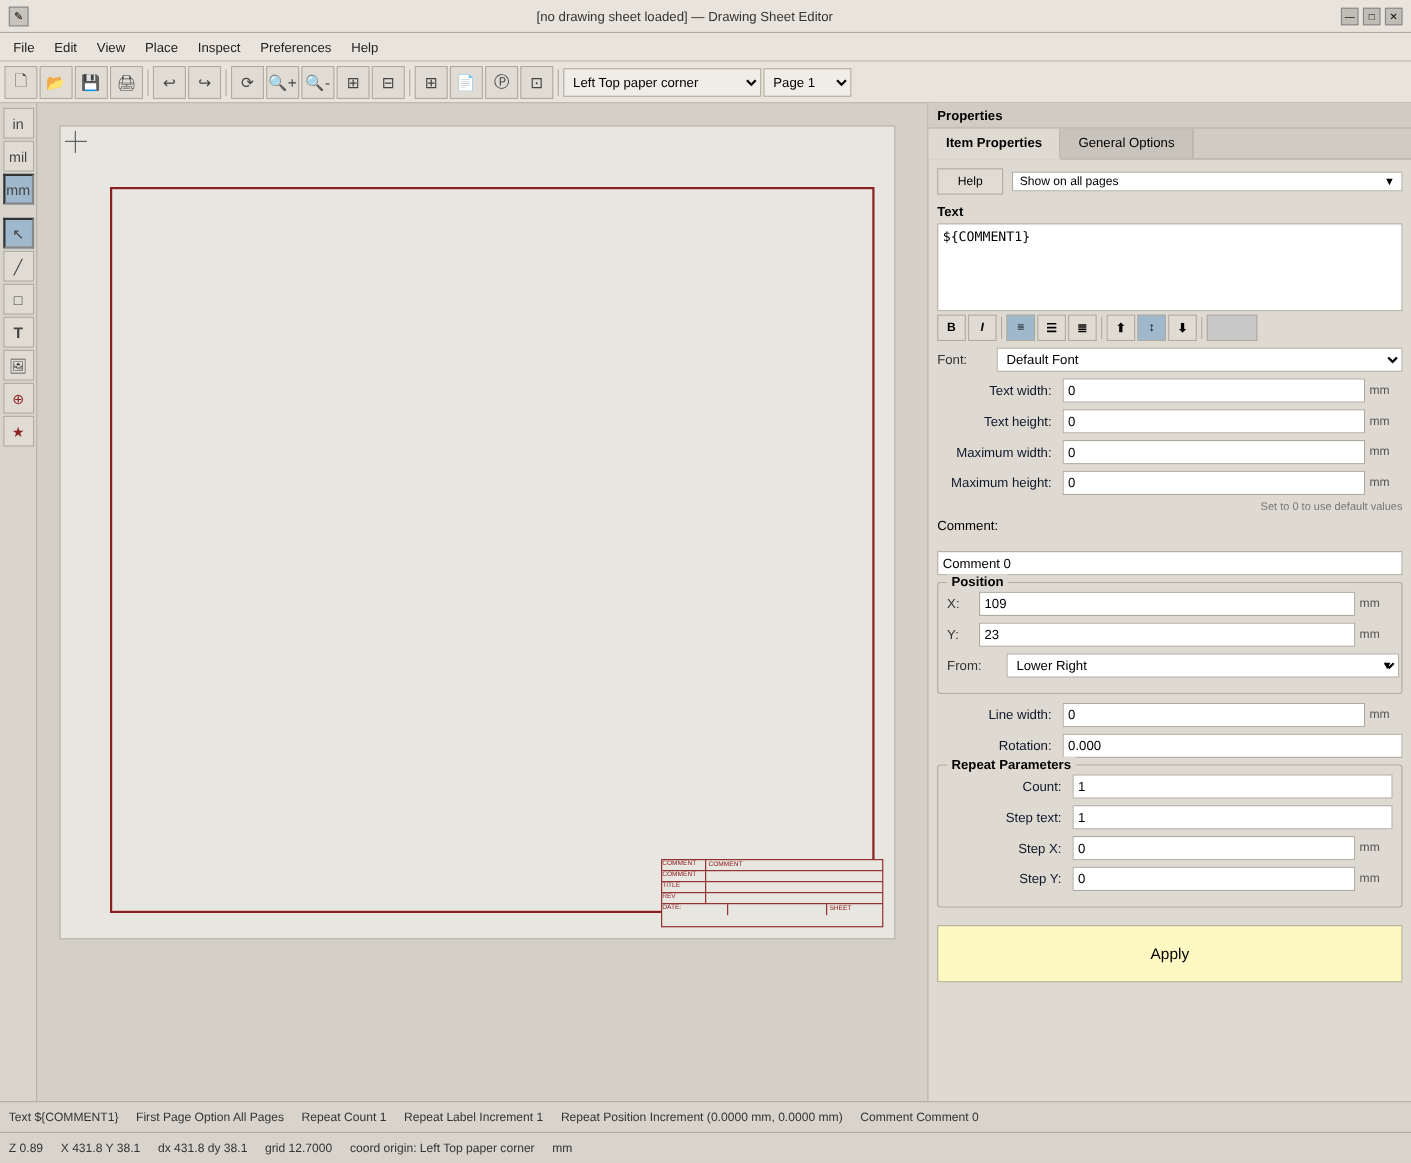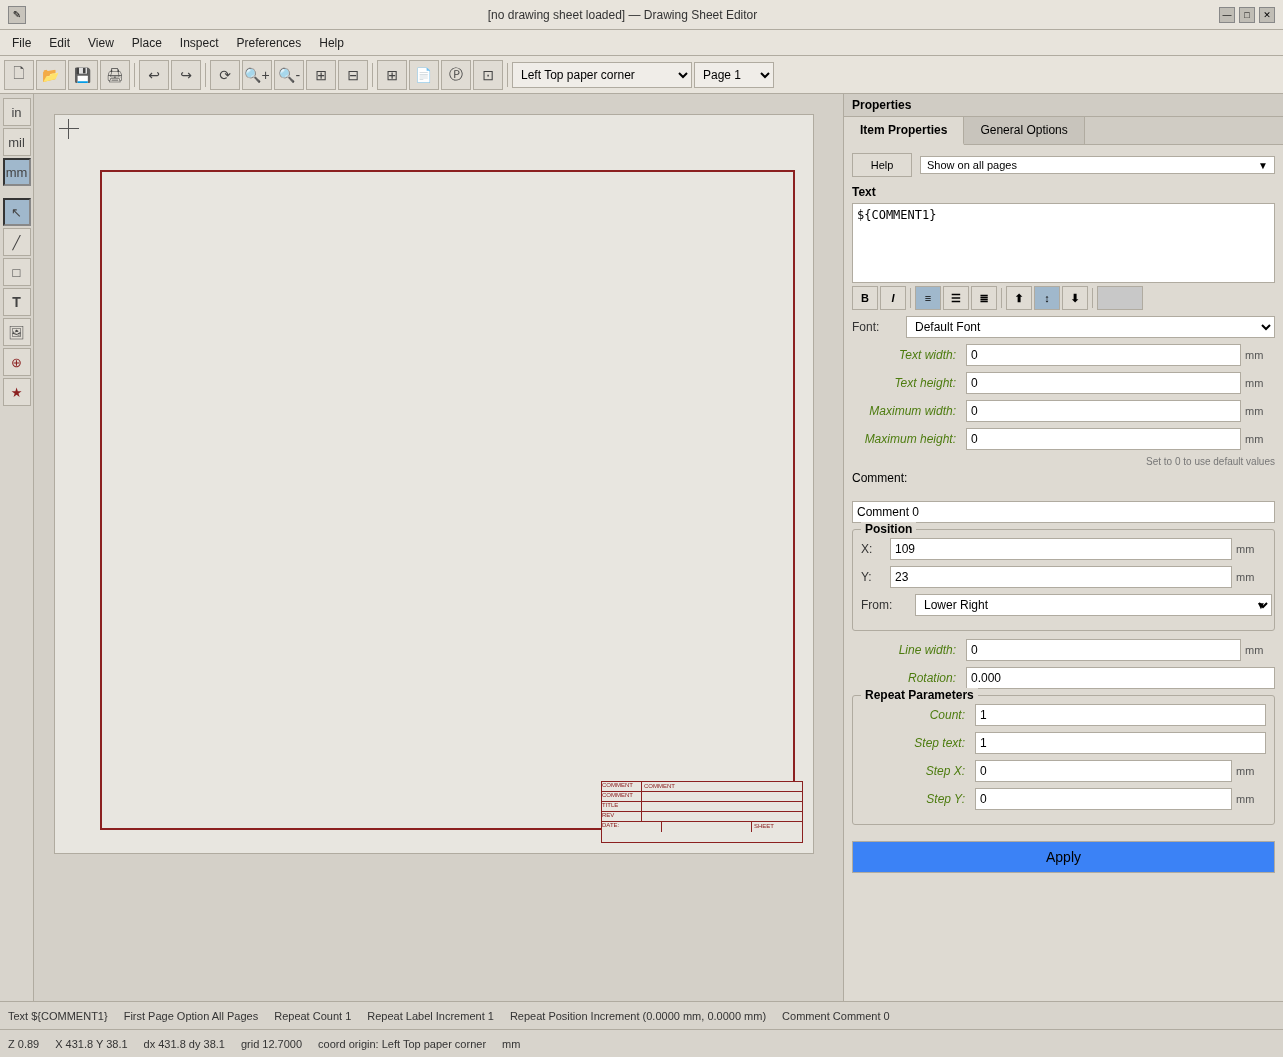--- a/index.html
+++ b/index.html
@@ -39,37 +39,37 @@
     #right-panel { width: 440px; background: #dedad2; border-left: 1px solid #b0aba0; display: flex; flex-direction: column; overflow-y: auto; }
     .panel-header { padding: 4px 8px; background: #d0ccc4; border-bottom: 1px solid #b0aba0; font-weight: bold; font-size: 12px; }
 
     .tabs { display: flex; background: #d0ccc4; border-bottom: 1px solid #b0aba0; }
     .tab { padding: 6px 16px; cursor: pointer; font-size: 12px; border-right: 1px solid #b0aba0; background: #c8c4bc; }
     .tab.active { background: #dedad2; font-weight: bold; border-bottom: 2px solid #dedad2; margin-bottom: -1px; }
 
     .panel-body { padding: 8px; flex: 1; }
 
     .field-row { display: flex; align-items: center; margin-bottom: 6px; gap: 4px; }
-    .field-label { width: 110px; font-size: 12px; color: #4d7c0f; text-align: right; padding-right: 6px; font-style: italic; }
+    .field-label { width: 110px; font-size: 12px; color: #0f172a; text-align: right; padding-right: 6px; }
     .field-input { flex: 1; height: 22px; border: 1px solid #b0aba0; background: white; padding: 0 4px; font-size: 12px; }
     .field-unit { width: 30px; font-size: 11px; color: #555; }
     .group-box { border: 1px solid #b0aba0; border-radius: 3px; padding: 8px; margin-bottom: 8px; position: relative; }
     .group-label { position: absolute; top: -8px; left: 8px; background: #dedad2; padding: 0 4px; font-size: 12px; font-weight: bold; }
 
     .text-area { width: 100%; height: 80px; border: 1px solid #b0aba0; background: white; padding: 4px; font-size: 12px; resize: none; font-family: monospace; }
 
     .formatting-row { display: flex; gap: 2px; margin-bottom: 6px; flex-wrap: wrap; align-items: center; }
     .fmt-btn { min-width: 26px; height: 24px; border: 1px solid #b0aba0; background: #e0dcd4; cursor: pointer; font-size: 11px; display: flex; align-items: center; justify-content: center; font-weight: bold; }
     .fmt-btn.active { background: #a0b8cc; }
     .fmt-separator { width: 1px; height: 20px; background: #b0aba0; margin: 0 2px; }
     .fmt-color { width: 46px; height: 24px; border: 1px solid #b0aba0; background: #c8c8c8; cursor: pointer; }
 
     .hint-text { font-size: 10px; color: #777; text-align: right; margin-bottom: 4px; }
 
-    .apply-btn { width: 100%; height: 32px; background: #3b82f6; border: 1px solid #b0aba0; font-size: 14px; cursor: pointer; margin-top: 8px; }
+    .apply-btn { width: 100%; height: 52px; background: #fef9c3; border: 1px solid #b0aba0; font-size: 14px; cursor: pointer; margin-top: 8px; }
 
     
     #statusbar { height: 28px; background: #d8d4cc; border-top: 1px solid #b0aba0; display: flex; align-items: center; padding: 0 8px; font-size: 11px; color: #333; gap: 16px; }
     .status-item { white-space: nowrap; }
 
     
     #bottombar { height: 28px; background: #d8d4cc; border-top: 1px solid #b0aba0; display: flex; align-items: center; padding: 0 8px; font-size: 11px; color: #333; gap: 16px; }
 
     .font-row { display: flex; align-items: center; margin-bottom: 6px; gap: 4px; }
     .font-label { width: 50px; font-size: 12px; color: #333; }

